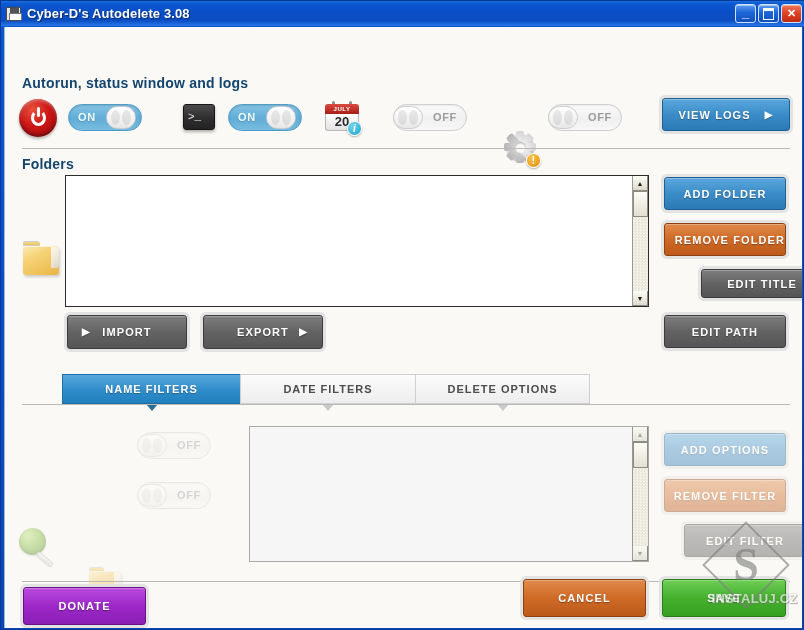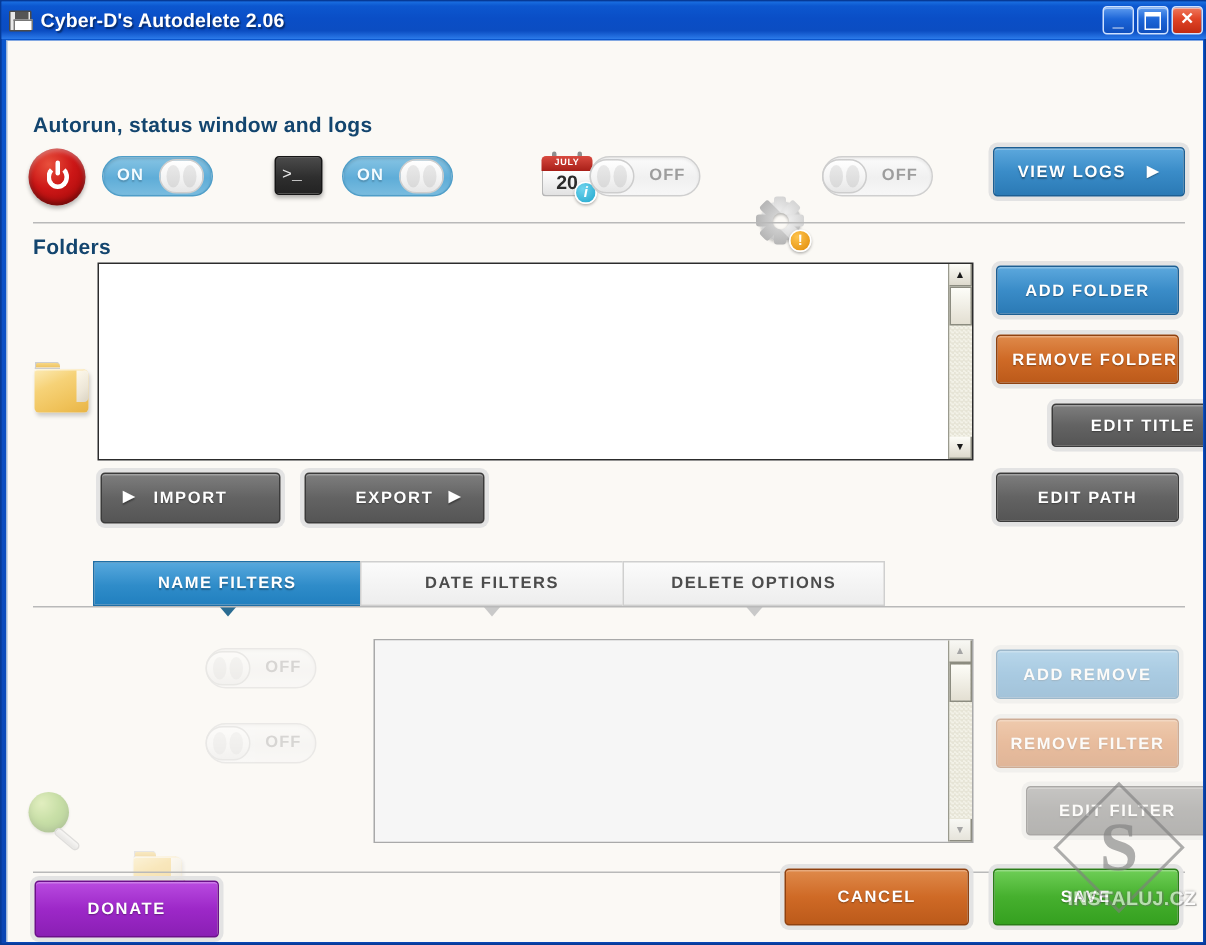--- a/index.html
+++ b/index.html
@@ -315,21 +315,21 @@
     text-align: center;
   }
 </style>
 </head>
 <body>
 
 <div class="window">
 
   <div class="titlebar">
     <div class="title-icon"></div>
-    <div class="title-text">Cyber-D's Autodelete 2.06</div>
+    <div class="title-text">Cyber-D's Autodelete 3.08</div>
     <div class="win-buttons">
       <div class="win-btn min">
         <span class="glyph">_</span>
       </div>
       <div class="win-btn max">
         <span class="glyph"></span>
       </div>
       <div class="win-btn close">
         <span class="glyph">✕</span>
       </div>
@@ -348,21 +348,21 @@
       <span class="lbl">ON</span>
       <span class="knob"></span>
     </div>
 
     <div class="ico console-icon" style="left:178px; top:77px;">&gt;_</div>
     <div class="toggle on" style="left:223px; top:77px;">
       <span class="lbl">ON</span>
       <span class="knob"></span>
     </div>
 
-    <div class="ico cal-icon" style="left:356px; top:74px;">
+    <div class="ico cal-icon" style="left:320px; top:74px;">
       <span class="ring l"></span>
           <span class="ring r"></span>
       <div class="top">JULY</div>
       <div class="body">20</div>
       <span class="badge info">i</span>
     </div>
     <div class="toggle off" style="left:388px; top:77px;">
       <span class="lbl">OFF</span>
       <span class="knob"></span>
     </div>
@@ -471,21 +471,21 @@
       <div class="scroll disabled">
         <div class="arrow">▲</div>
         <div class="track">
           <div class="thumb"></div>
         </div>
         <div class="arrow">▼</div>
       </div>
     </div>
 
     <div class="btn blue dim" style="left:659px; top:406px; width:122px; height:33px;">
-      <span>ADD REMOVE</span>
+      <span>ADD OPTIONS</span>
     </div>
     <div class="btn orange dim" style="left:659px; top:452px; width:122px; height:33px;">
       <span>REMOVE FILTER</span>
     </div>
     <div class="btn gray dim" style="left:659px; top:497px; width:122px; height:33px;margin-left:20px;">
       <span>EDIT FILTER</span>
     </div>
 
     <div class="sep" style="left:17px; top:554px; width:768px;"></div>
 

